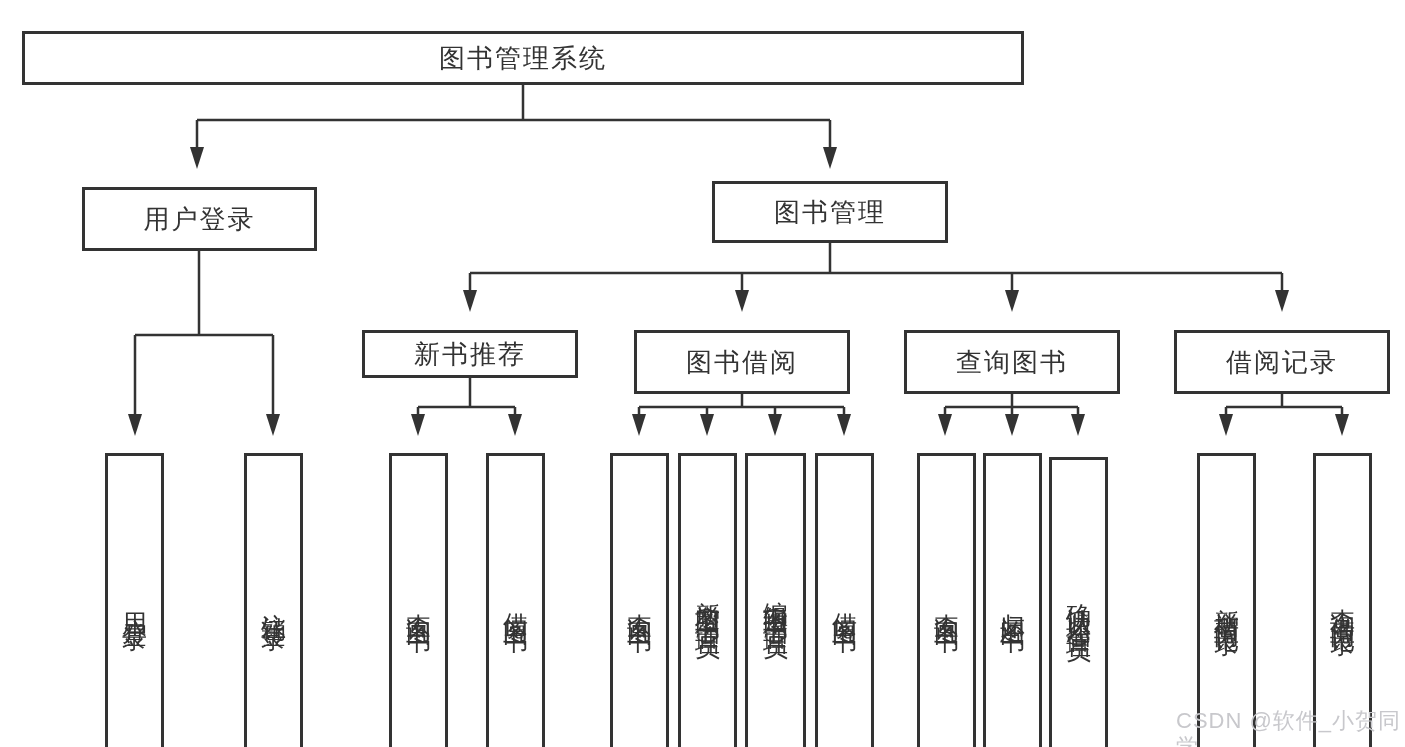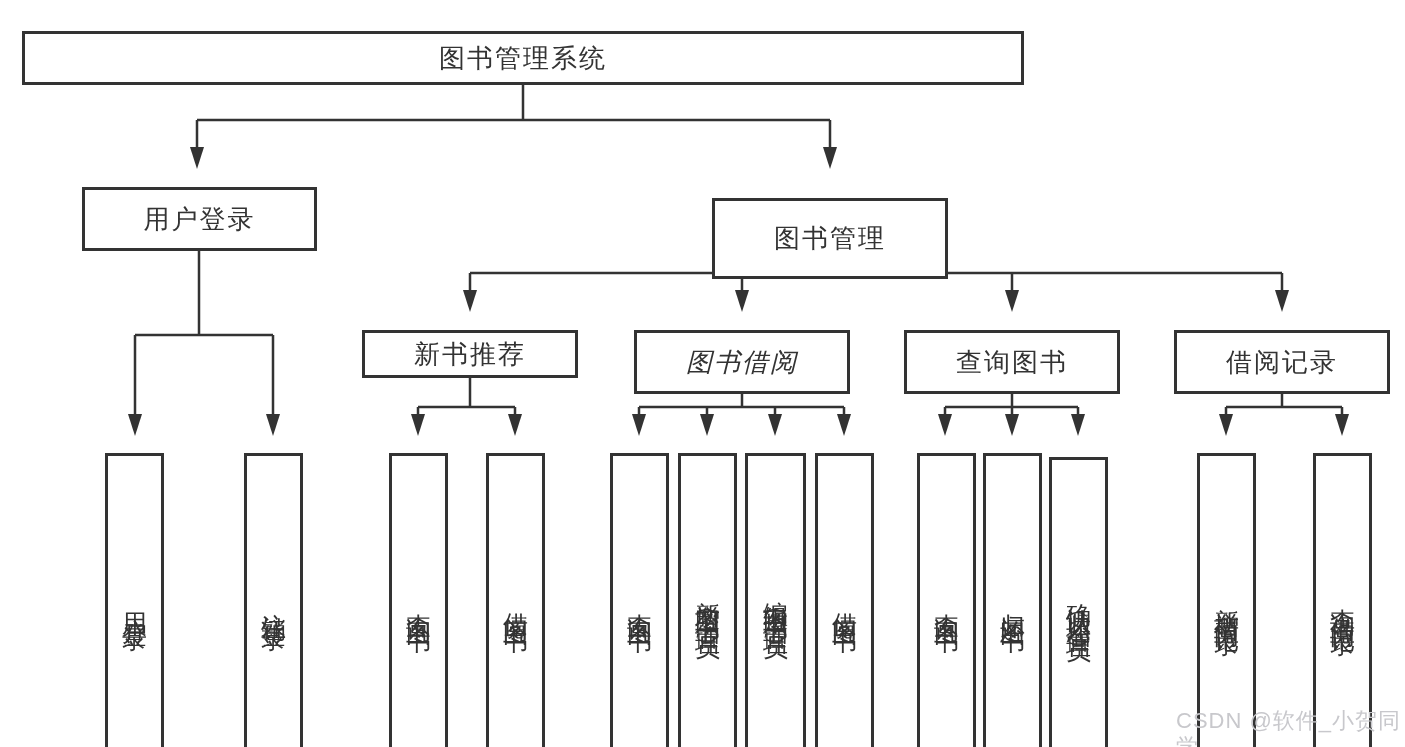--- a/index.html
+++ b/index.html
@@ -68,28 +68,28 @@
   </g>
 </svg>
 
 <div class="node" style="left:22px;top:13px;width:1002px;height:54px;">
   <span>图书管理系统</span>
 </div>
 
 <div class="node" style="left:82px;top:169px;width:235px;height:64px;">
   <span>用户登录</span>
 </div>
-<div class="node" style="left:712px;top:180px;width:236px;height:81px;">
+<div class="node" style="left:712px;top:163px;width:236px;height:62px;">
   <span>图书管理</span>
 </div>
 
 <div class="node" style="left:362px;top:312px;width:216px;height:48px;">
   <span>新书推荐</span>
 </div>
-<div class="node" style="left:634px;top:312px;width:216px;height:64px;font-style:italic;">
+<div class="node" style="left:634px;top:312px;width:216px;height:64px;">
   <span>图书借阅</span>
 </div>
 <div class="node" style="left:904px;top:312px;width:216px;height:64px;">
   <span>查询图书</span>
 </div>
 <div class="node" style="left:1174px;top:312px;width:216px;height:64px;">
   <span>借阅记录</span>
 </div>
 
 <div class="node leaf" style="left:105px;">

